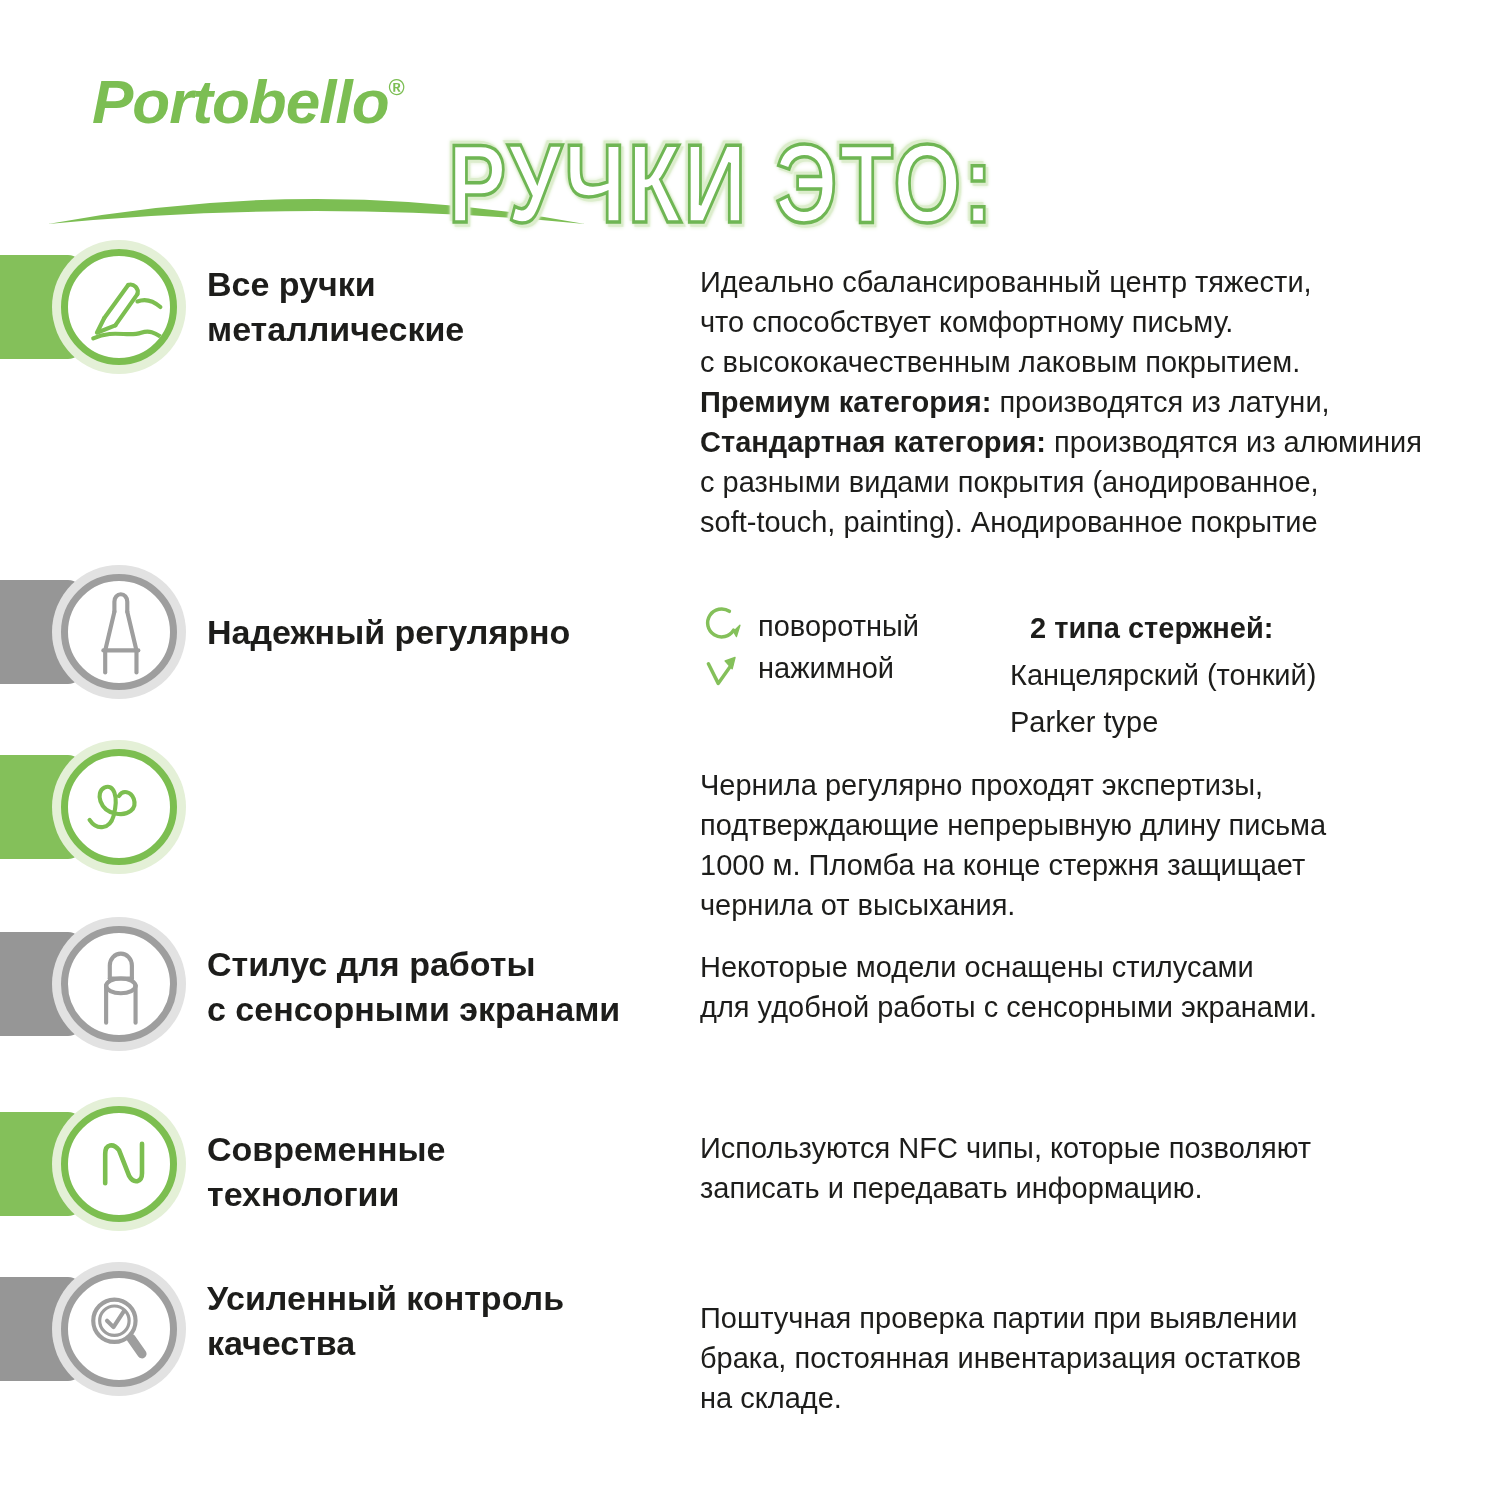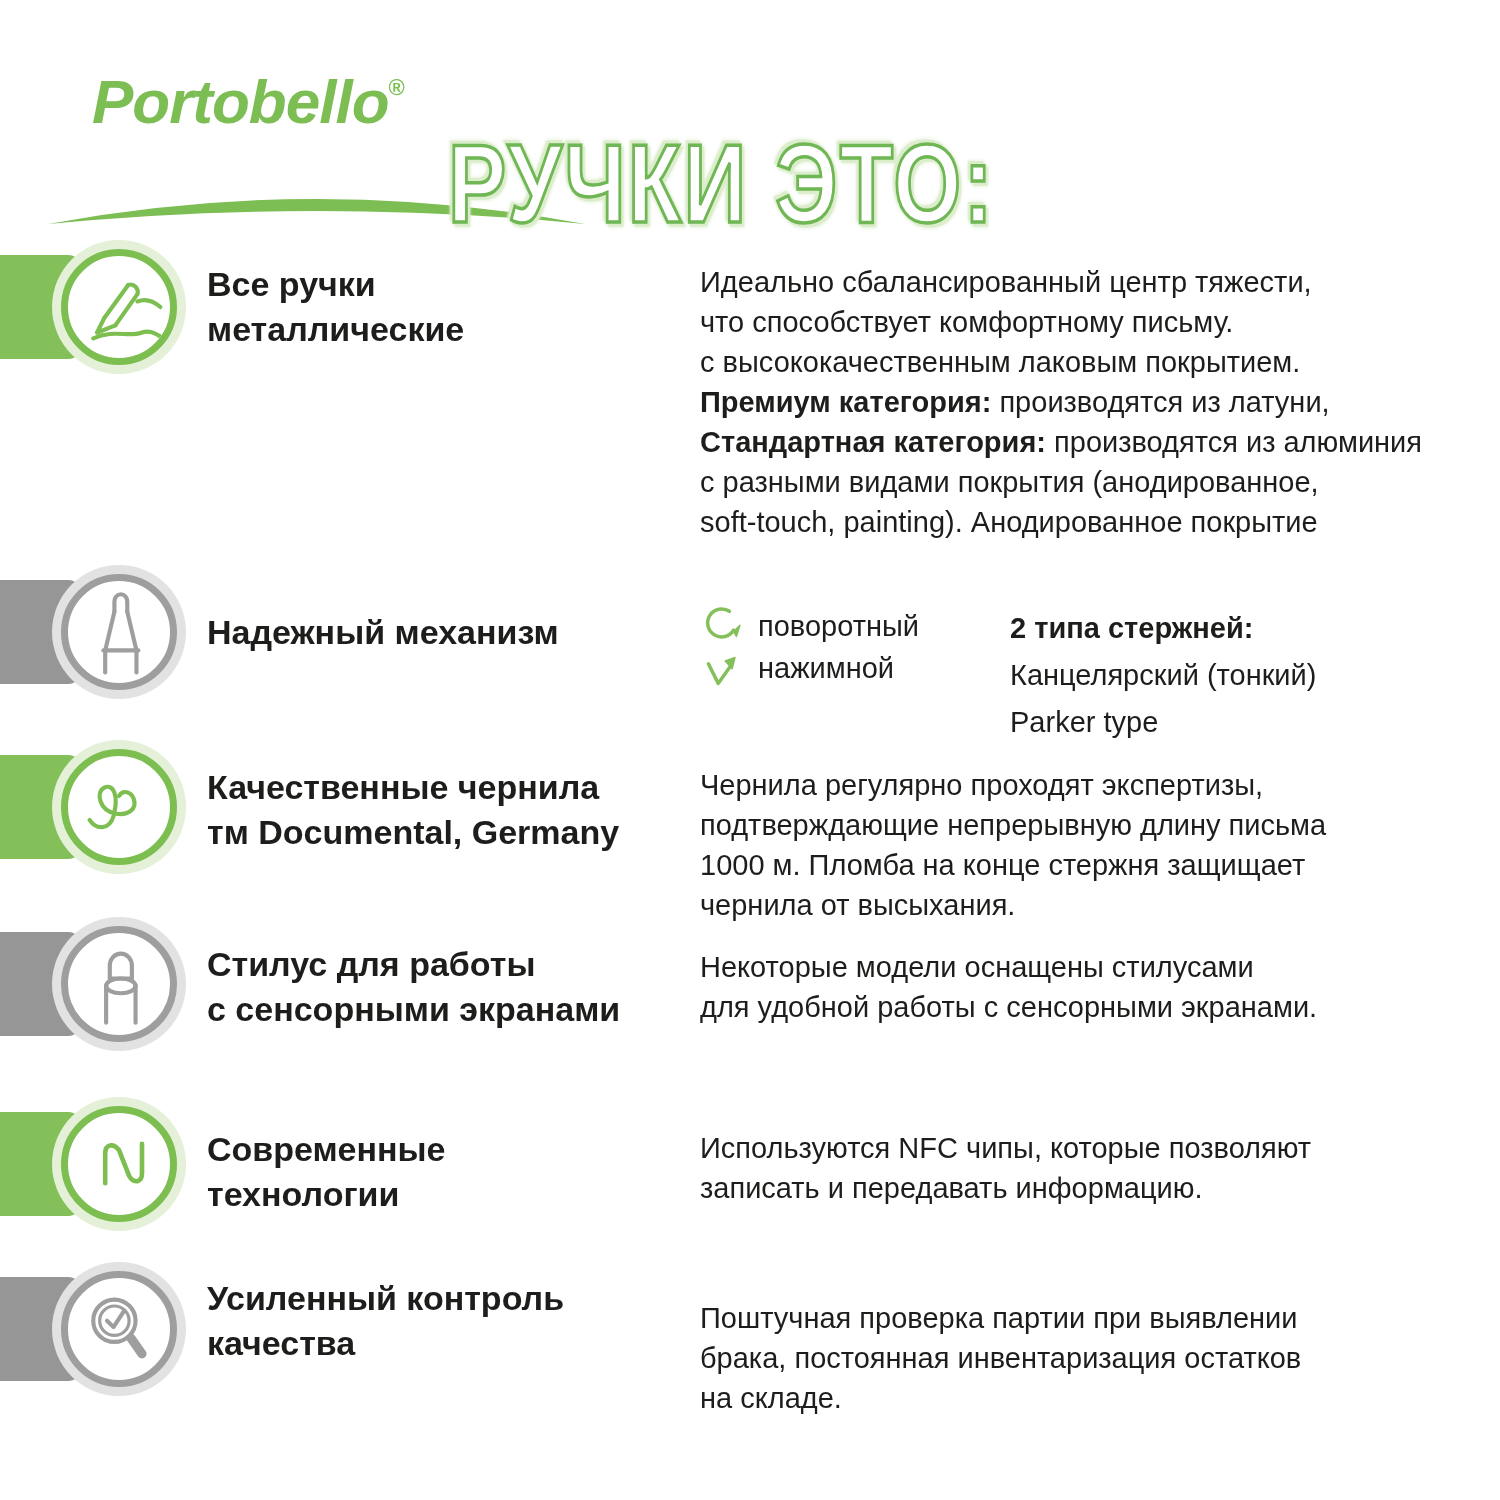--- a/index.html
+++ b/index.html
@@ -62,21 +62,21 @@
   .row--r1 .desc{top:22px;} .row--r3 .desc{top:25px;}
   .row--r4 .desc{top:30px;} .row--r5 .desc{top:31px;} .row--r6 .desc{top:36px;}
   .desc b{font-weight:bold;}
 
   
   .mech{position:absolute;left:700px;top:40px;display:flex;align-items:flex-start;}
   .mech-opts{width:310px;display:flex;flex-direction:column;gap:0;}
   .mech-opt{display:flex;align-items:center;gap:16px;font-size:29px;color:var(--text);}
   .mech-opt svg{width:42px;height:42px;color:var(--green);flex:0 0 auto;}
   .mech-refills{font-size:29px;line-height:47px;color:var(--text);}
-  .mech-refills .rt{font-weight:bold;}
+  .mech-refills .rt{font-weight:bold;margin-left:20px;}
 </style>
 </head>
 <body>
 
 <header>
   <div class="logo-wrap">
     <div class="logo-text"><span>Portobello</span><span class="logo-reg">®</span></div>
     <svg class="logo-swoosh" width="545" height="46" viewBox="0 0 545 46">
       <path d="M4,36 Q272,-14 541,36 Q272,10 4,36 Z" fill="var(--logo-green)"></path>
     </svg>
@@ -118,21 +118,21 @@
           <svg viewBox="0 0 100 100" fill="none" stroke="currentColor" stroke-linecap="round" stroke-linejoin="round" stroke-width="4.5">
    <path d="M45,28 V17 a7,8 0 0 1 14,0 V28"></path>
             <path d="M45,28 L35,70"></path>
             <path d="M59,28 L69,70"></path>
    <path d="M33,70 H71"></path>
             <path d="M35,70 V94"></path>
             <path d="M69,70 V94"></path>
           </svg>
         </div>
       </div>
-      <h3 class="title">Надежный механизм</h3>
+      <h3 class="title">Надежный регулярно</h3>
       <div class="mech">
         <div class="mech-opts">
           <div class="mech-opt">
             <span style="display: flex;">
               <svg viewBox="0 0 60 60" fill="none" stroke="currentColor" stroke-linecap="round" stroke-linejoin="round" stroke-width="5">
    <path d="M42,9 A20,20 0 1 0 48,36"></path>
                 <path d="M48,38 L57,29 L52,45 Z" fill="currentColor" stroke-width="2"></path>
               </svg>
             </span>
             <span>поворотный</span>
@@ -156,22 +156,20 @@
     </section>
     <section class="row row--r3">
       <div class="tab tab--green"></div>
       <div class="halo halo--green">
         <div class="circle circle--green">
           <svg viewBox="0 0 100 100" fill="none" stroke="currentColor" stroke-linecap="round" stroke-linejoin="round" stroke-width="4.5">
    <path d="M18,64 C26,76 40,74 44,60 C50,38 44,24 34,29 C24,34 29,54 46,57 C60,60 70,52 66,41 C63,33 54,31 50,38"></path>
           </svg>
         </div>
       </div>
-      <h3 class="title">Качественные чернила
-тм Documental, Germany</h3>
       <div class="desc">
         <div><span>Чернила регулярно проходят экспертизы,</span></div>
         <div><span>подтверждающие непрерывную длину письма</span></div>
         <div><span>1000 м. Пломба на конце стержня защищает</span></div>
         <div><span>чернила от высыхания.</span></div>
       </div>
     </section>
     <section class="row row--r4">
       <div class="tab tab--gray"></div>
       <div class="halo halo--gray">

